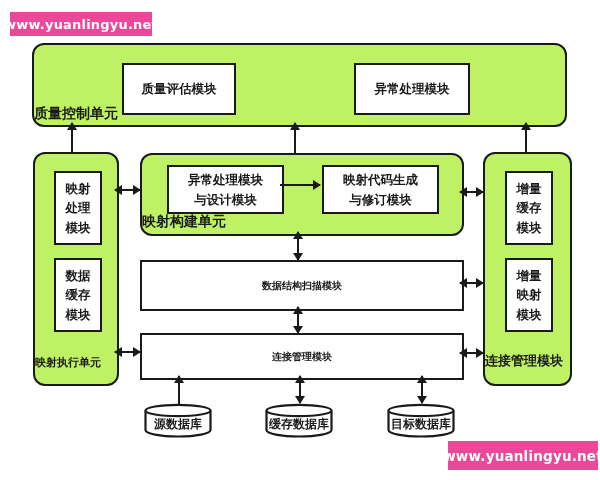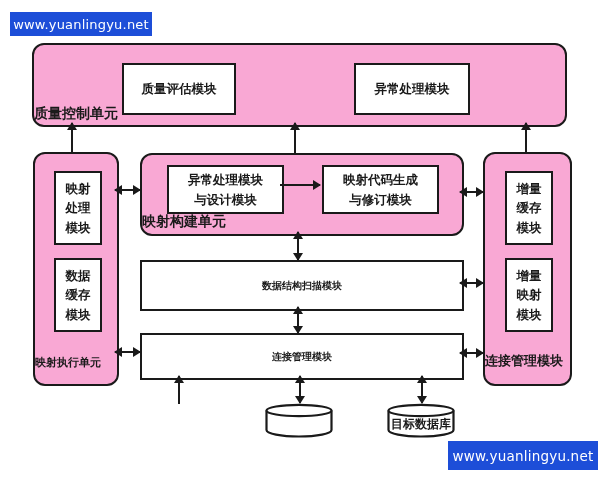--- a/index.html
+++ b/index.html
@@ -1,24 +1,24 @@
 <!DOCTYPE html>
 <html><head>
 <meta charset="utf-8">
 <style>
   html,body{margin:0;padding:0;background:#fff;}
   .stage{position:relative;width:600px;height:480px;background:#fff;overflow:hidden;
          font-family:"DejaVu Sans","Liberation Sans",sans-serif;color:#1a1a1a;}
   
-  .wm{position:absolute;background:#1d4ed8;color:#fff;font-weight:normal;
+  .wm{position:absolute;background:#ec4899;color:#fff;font-weight:bold;
       display:flex;align-items:center;justify-content:center;letter-spacing:.2px;}
   .wm-tl{left:10px;top:12px;width:142px;height:24px;font-size:13px;}
   .wm-br{left:448px;top:441px;width:150px;height:29px;font-size:13.5px;}
   
-  .unit{position:absolute;border:2px solid #1a1a1a;border-radius:12px;background:#f9a8d4;}
+  .unit{position:absolute;border:2px solid #1a1a1a;border-radius:12px;background:#bef264;}
   .unit-label{position:absolute;left:0;right:0;text-align:left;font-weight:bold;
               font-size:14px;white-space:nowrap;}
   .quality{left:32px;top:43px;width:531px;height:80px;}
   .quality .unit-label{bottom:2px;}
   .construction{left:140px;top:153px;width:320px;height:79px;}
   .construction .unit-label{bottom:3px;}
   .execution{left:33px;top:152px;width:82px;height:230px;}
   .execution .unit-label{bottom:14px;font-size:11px;}
   .update{left:483px;top:152px;width:85px;height:230px;}
   .update .unit-label{bottom:14px;font-size:13px;}
@@ -164,25 +164,33 @@
     </div>
   <div class="varrow a-cache-conn">
       <i class="head h-up"></i>
       <i class="head h-down"></i>
     </div>
   <div class="varrow a-target-conn">
       <i class="head h-up"></i>
       <i class="head h-down"></i>
     </div>
 
+  <div class="cyl cyl-source">
+    <svg width="70" height="36" viewBox="0 0 70 36">
+      <path d="M2.5 7.5 V27 a32.5 6.5 0 0 0 65 0 V7.5" fill="#fff" stroke="#1a1a1a" stroke-width="2.2"></path>
+      <ellipse cx="35" cy="7.5" rx="32.5" ry="5.6" fill="#fff" stroke="#1a1a1a" stroke-width="2.2"></ellipse>
+    </svg>
+    <div class="cyl-label">源数据库</div>
+  </div>
   <div class="cyl cyl-cache">
     <svg width="70" height="36" viewBox="0 0 70 36">
       <path d="M2.5 7.5 V27 a32.5 6.5 0 0 0 65 0 V7.5" fill="#fff" stroke="#1a1a1a" stroke-width="2.2"></path>
       <ellipse cx="35" cy="7.5" rx="32.5" ry="5.6" fill="#fff" stroke="#1a1a1a" stroke-width="2.2"></ellipse>
     </svg>
+    <div class="cyl-label">缓存数据库</div>
   </div>
   <div class="cyl cyl-target">
     <svg width="70" height="36" viewBox="0 0 70 36">
       <path d="M2.5 7.5 V27 a32.5 6.5 0 0 0 65 0 V7.5" fill="#fff" stroke="#1a1a1a" stroke-width="2.2"></path>
       <ellipse cx="35" cy="7.5" rx="32.5" ry="5.6" fill="#fff" stroke="#1a1a1a" stroke-width="2.2"></ellipse>
     </svg>
     <div class="cyl-label">目标数据库</div>
   </div>
 
 </div>

